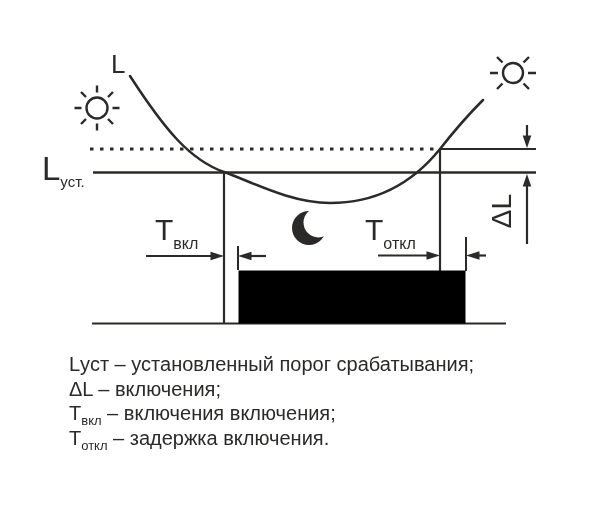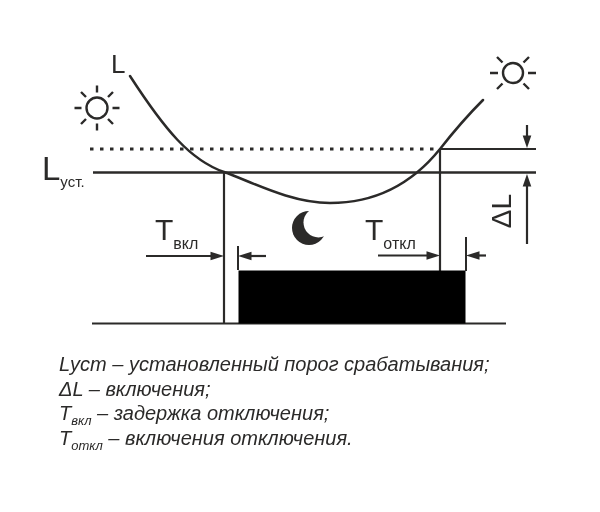--- a/index.html
+++ b/index.html
@@ -17,23 +17,22 @@
   .fill   { fill: #2b2a29; stroke: none; }
   text { fill: #2b2a29; }
   .lbl-big   { font-size: 26px; }
   .lbl-thr   { font-size: 33px; }
   .lbl-thr-sub { font-size: 15px; }
   .lbl-t     { font-size: 30px; }
   .lbl-t-sub { font-size: 16px; }
   .lbl-dl    { font-size: 28px; }
   .legend {
     position: absolute;
-    left: 59px;
+    left: 69px;
     top: 352px;
-    font-style: italic;
     font-size: 20px;
     line-height: 24.5px;
     white-space: nowrap;
   }
   .legend .sub {
     font-size: 13px;
     position: relative;
     top: 5px;
     line-height: 0;
   }
@@ -106,17 +105,17 @@
     <text x="155" y="240" class="lbl-t"><tspan>T</tspan><tspan class="lbl-t-sub" dy="9">вкл</tspan></text>
 
     <text x="365" y="240" class="lbl-t"><tspan>T</tspan><tspan class="lbl-t-sub" dy="9">откл</tspan></text>
 
     <text x="511" y="211" class="lbl-dl" text-anchor="middle" transform="rotate(-90 511 211)">ΔL</text>
   </svg>
 
   <div class="legend">
     <div><span>Lуст</span><span class="sub"></span><span> – установленный порог срабатывания;</span></div>
     <div><span>ΔL</span><span class="sub"></span><span> – включения;</span></div>
-    <div><span>T</span><span class="sub">вкл</span><span> – задержка отключения;</span></div>
-    <div><span>T</span><span class="sub">откл</span><span> – включения отключения.</span></div>
+    <div><span>T</span><span class="sub">вкл</span><span> – включения включения;</span></div>
+    <div><span>T</span><span class="sub">откл</span><span> – задержка включения.</span></div>
   </div>
 
 </div>
 
 </body></html>

